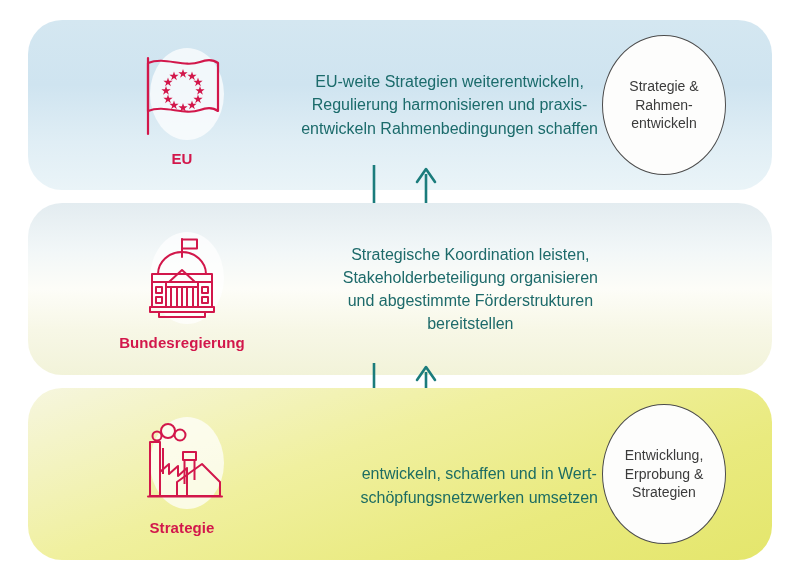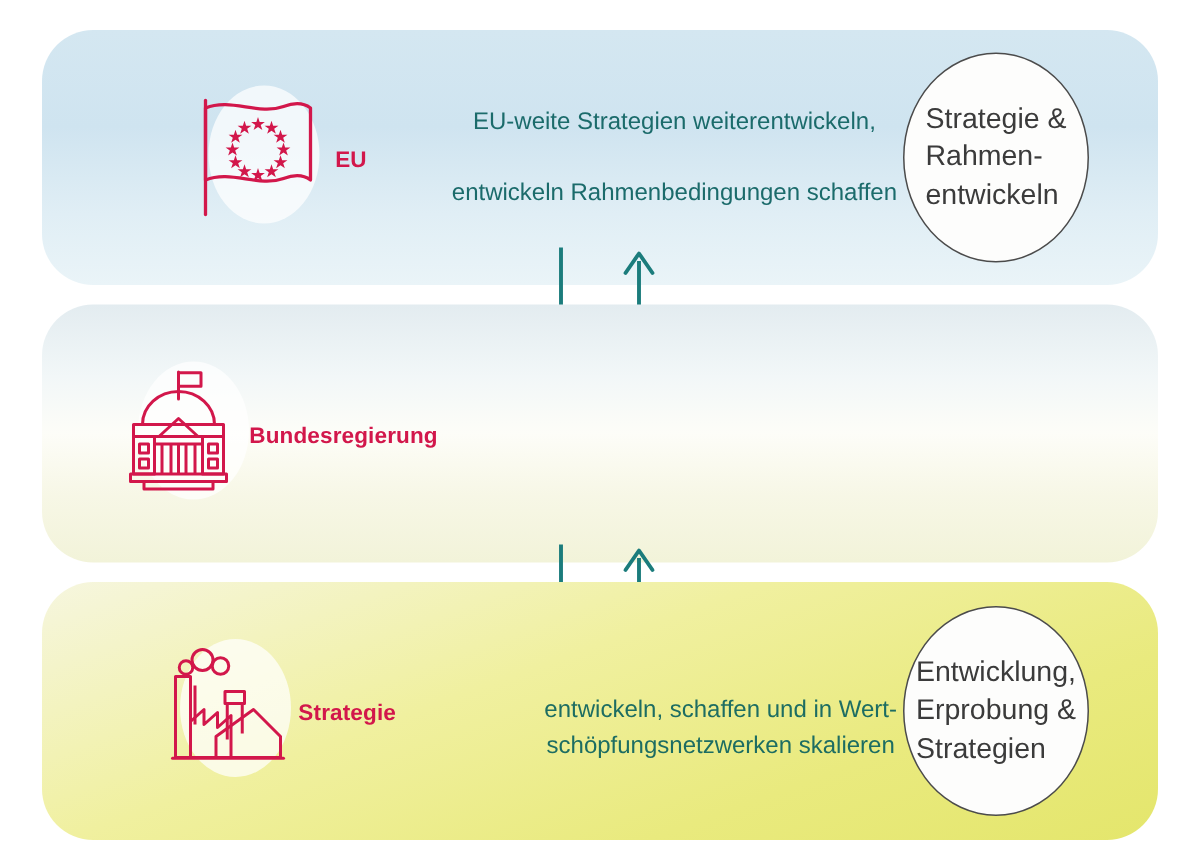--- a/index.html
+++ b/index.html
@@ -54,21 +54,21 @@
   }
 
   
   .icon-block {
     position: absolute;
     left: 72px;
     top: 0;
     width: 164px;
     height: 100%;
     display: flex;
-    flex-direction: row;
+    flex-direction: column;
     align-items: center;
     justify-content: center;
   }
   .icon-disc {
     position: relative;
     width: 104px;
     height: 104px;
     display: flex;
     align-items: center;
     justify-content: center;
@@ -131,21 +131,22 @@
   }
   .circle {
     width: 128px;
     height: 134px;
     border-radius: 50%;
     border: 1.4px solid #4b4b4b;
     background: #fdfdfc;
     display: flex;
     align-items: center;
     justify-content: center;
-    font-size: 19px;
+    text-align: center;
+    font-size: 14px;
     line-height: 1.34;
     color: #3b3b3b;
     box-sizing: border-box;
   }
   .circle.tall { height: 140px; width: 124px; }
   .circle p { margin: 0; padding: 0 6px; }
 
   
   .arrow-pair {
     position: absolute;
@@ -193,21 +194,21 @@
               <polygon points="35,17.5 36.1,20.8 39.6,20.8 36.8,22.9 37.9,26.2 35,24.1 32.1,26.2 33.2,22.9 30.4,20.8 33.9,20.8"></polygon>
             </g>
           </svg>
         </div>
         <div class="icon-label">EU</div>
       </div>
 
       <div class="center-text">
         <p>
           <span>EU-weite Strategien weiterentwickeln,</span><br>
-          <br>
+          <span>Regulierung harmonisieren und praxis-</span><br>
           <span>entwickeln Rahmenbedingungen schaffen</span>
         </p>
       </div>
 
       <div class="circle-block">
         <div class="circle tall">
           <p>
             <span>Strategie &amp;</span><br>
             <span>Rahmen-</span><br>
             <span>entwickeln</span>
@@ -260,20 +261,28 @@
             <rect x="67" y="50" width="6" height="6"></rect>
             <rect x="67" y="60" width="6" height="6"></rect>
 
             <rect x="15" y="70" width="64" height="5"></rect>
             <rect x="24" y="75" width="46" height="5"></rect>
           </svg>
         </div>
         <div class="icon-label">Bundesregierung</div>
       </div>
 
+      <div class="center-text">
+        <p>
+          <span>Strategische Koordination leisten,</span><br>
+          <span>Stakeholderbeteiligung organisieren</span><br>
+          <span>und abgestimmte Förderstrukturen</span><br>
+          <span>bereitstellen</span>
+        </p>
+      </div>
 
     </div>
   </div>
 
   <div class="arrow-pair pair-2">
     <svg width="26" height="62" viewBox="0 0 26 62">
       <line x1="13" y1="1" x2="13" y2="52" stroke="#1b7c7c" stroke-width="2.6"></line>
       <polyline points="4,44 13,57 22,44" stroke="#1b7c7c" stroke-width="2.6" fill="none" stroke-linecap="round" stroke-linejoin="round"></polyline>
     </svg>
     <svg width="26" height="62" viewBox="0 0 26 62">
@@ -308,21 +317,21 @@
             <line x1="12" y1="74.5" x2="86" y2="74.5" stroke-linecap="round"></line>
           </svg>
         </div>
         <div class="icon-label">Strategie</div>
       </div>
 
       <div class="center-text">
         <p>
           <br>
           <span>entwickeln, schaffen und in Wert-</span><br>
-          <span>schöpfungsnetzwerken skalieren</span>
+          <span>schöpfungsnetzwerken umsetzen</span>
         </p>
       </div>
 
       <div class="circle-block">
         <div class="circle tall">
           <p>
             <span>Entwicklung,</span><br>
             <span>Erprobung &amp;</span><br>
             <span>Strategien</span>
           </p>

